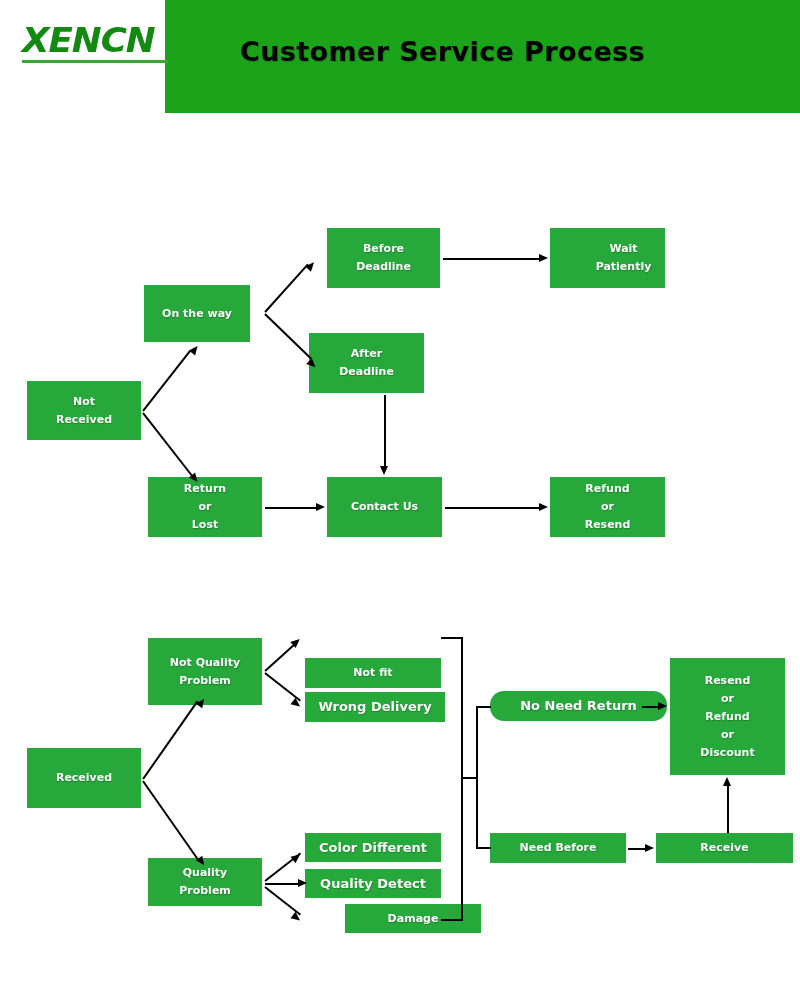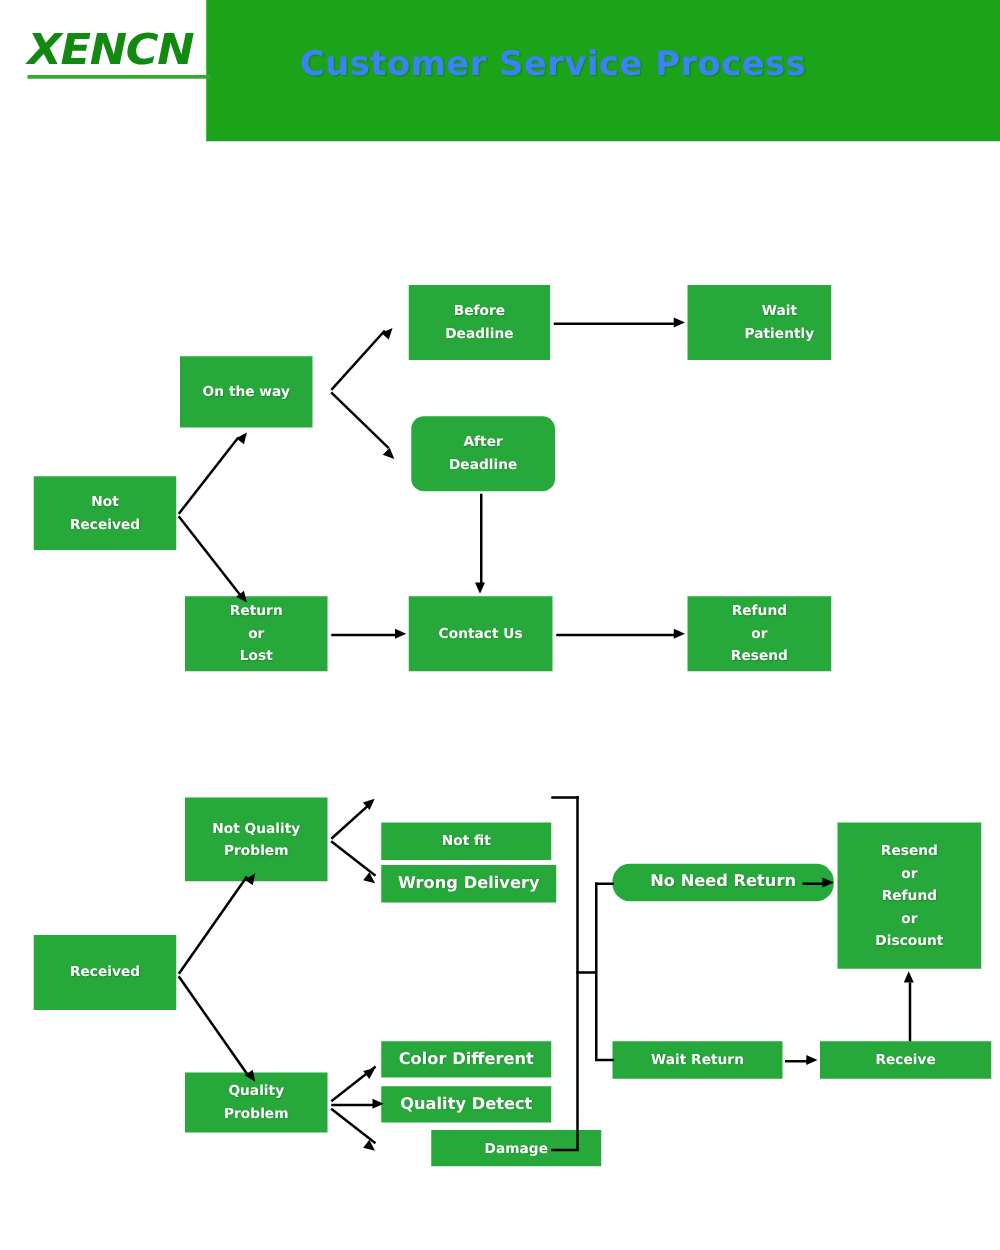--- a/index.html
+++ b/index.html
@@ -23,21 +23,21 @@
     width: 635px;
     height: 113px;
     background: #1ba31a;
   }
   #header-title {
     position: absolute;
     left: 165px;
     top: 36px;
     width: 555px;
     text-align: center;
-    color: #3b82f6;
+    color: #000000;
     font-size: 27px;
     font-weight: bold;
     letter-spacing: 0.4px;
     text-shadow: 1px 1px 1px rgba(0,0,0,0.18);
   }
   #logo {
     position: absolute;
     left: 22px;
     top: 22px;
     width: 140px;
@@ -136,21 +136,21 @@
 <div>
 
   <div class="node" style="left:27px;  top:381px; width:114px; height:59px;">Not
 Received</div>
   <div class="node" style="left:144px; top:285px; width:106px; height:57px;">On the way</div>
   <div class="node" style="left:148px; top:477px; width:114px; height:60px;">Return
 or
 Lost</div>
   <div class="node" style="left:327px; top:228px; width:113px; height:60px;">Before
 Deadline</div>
-  <div class="node" style="left:329px; top:333px; width:115px; height:60px;border-radius:10px;">After
+  <div class="node" style="left:309px; top:333px; width:115px; height:60px;">After
 Deadline</div>
   <div class="node" style="left:550px; top:228px; width:115px; height:60px;padding-left:36px;">Wait
 Patiently</div>
   <div class="node" style="left:327px; top:477px; width:115px; height:60px;">Contact Us</div>
   <div class="node" style="left:550px; top:477px; width:115px; height:60px;">Refund
 or
 Resend</div>
 
   <div class="diag" style="left:143px; top:410px; width:77px; transform:rotate(-52deg);"></div>
   <div class="ah-rot" style="left:192px; top:349px; transform:rotate(-52deg);"></div>
@@ -185,21 +185,21 @@
   <div class="node" style="left:148px; top:858px; width:114px; height:48px;">Quality
 Problem</div>
 
   <div class="node" style="left:305px; top:658px; width:136px; height:30px;">Not fit</div>
   <div class="node wide-label" style="left:305px; top:692px; width:140px; height:30px;">Wrong Delivery</div>
   <div class="node wide-label" style="left:305px; top:833px; width:136px; height:29px;">Color Different</div>
   <div class="node wide-label" style="left:305px; top:869px; width:136px; height:29px;">Quality Detect</div>
   <div class="node" style="left:305px; top:904px; width:136px; height:29px;margin-left:40px;">Damage</div>
 
   <div class="node wide-label" style="left:490px; top:691px; width:177px; height:30px;border-radius:14px;">No Need Return</div>
-  <div class="node" style="left:490px; top:833px; width:136px; height:30px;">Wait Return</div>
+  <div class="node" style="left:490px; top:833px; width:136px; height:30px;">Need Before</div>
 
   <div class="node" style="left:670px; top:658px; width:115px; height:117px;">Resend
 or
 Refund
 or
 Discount</div>
   <div class="node" style="left:656px; top:833px; width:137px; height:30px;">Receive</div>
 
   <div class="diag" style="left:143px; top:778px; width:95px; transform:rotate(-55deg);"></div>
   <div class="ah-rot" style="left:199px; top:702px; transform:rotate(-55deg);"></div>

